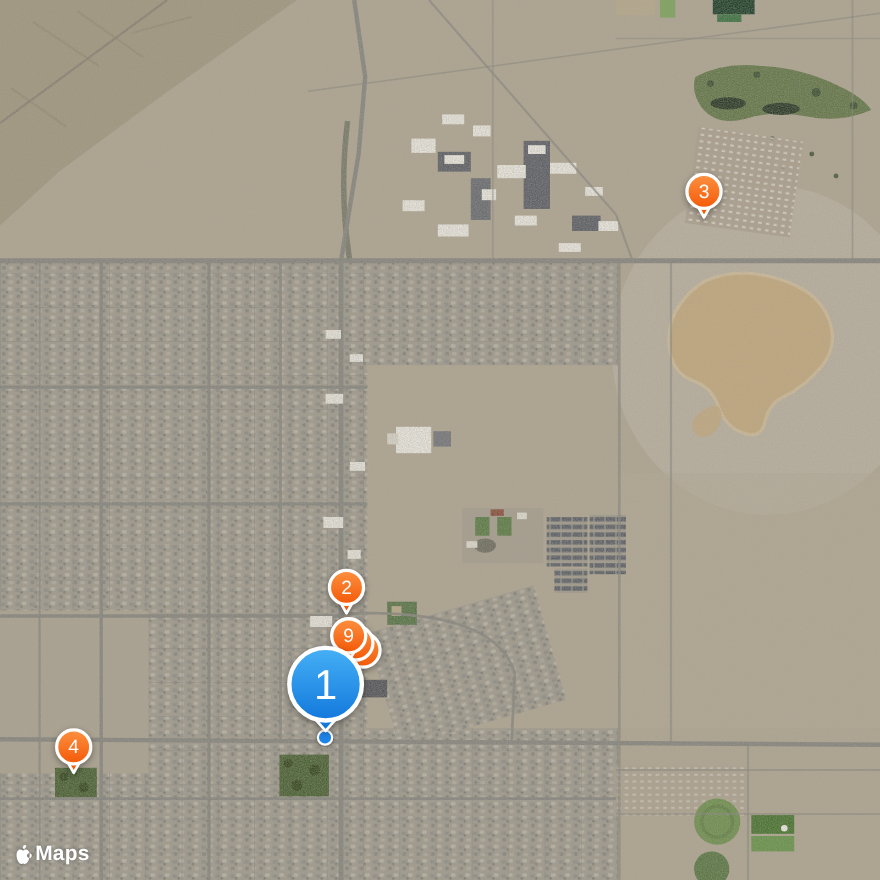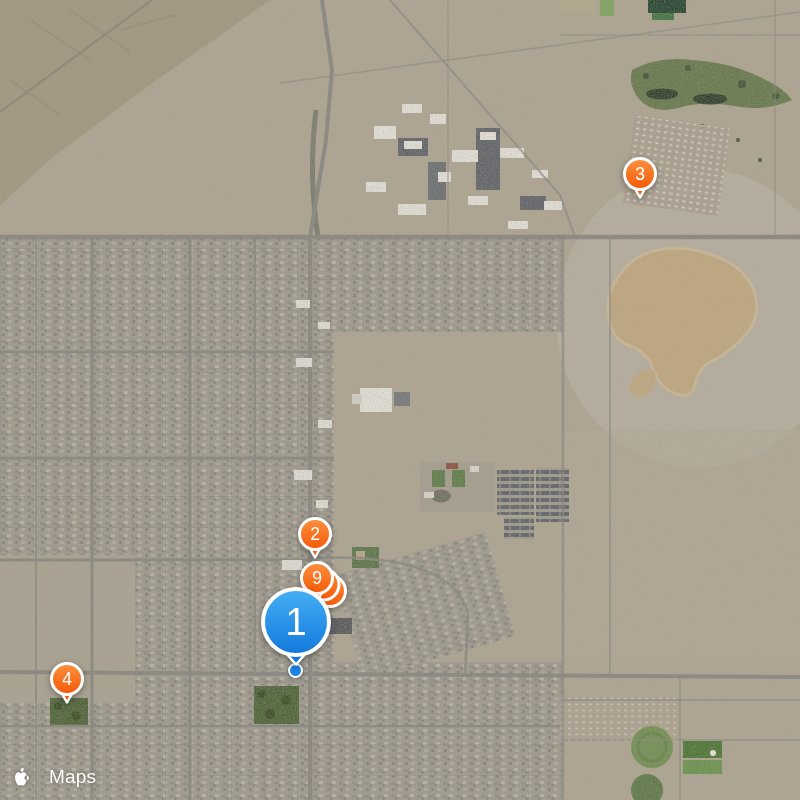--- a/index.html
+++ b/index.html
@@ -5,23 +5,23 @@
   html,body{margin:0;padding:0;}
   body{width:800px;height:800px;overflow:hidden;background:#afa591;font-family:"Liberation Sans",sans-serif;}
   .viewport{position:relative;width:800px;height:800px;}
   .map-bg{position:absolute;left:0;top:0;display:block;}
   #markers{position:absolute;left:0;top:0;width:100%;height:100%;}
   .marker{position:absolute;}
   .marker svg{display:block;overflow:visible;filter:drop-shadow(0 2px 3px rgba(0,0,0,0.35));}
   .marker text{font-family:"Liberation Sans","DejaVu Sans",sans-serif;font-weight:400;}
   .loc-dot{position:absolute;width:11px;height:11px;border:2.5px solid #fff;border-radius:50%;
            box-shadow:0 1px 3px rgba(0,0,0,0.45);z-index:10;}
-  .attr{position:absolute;left:13px;bottom:12px;display:flex;align-items:center;gap:20px;
+  .attr{position:absolute;left:13px;bottom:12px;display:flex;align-items:center;gap:3px;
         color:#fff;font-size:19px;letter-spacing:0.2px;z-index:50;
-        text-shadow:0 0 3px rgba(70,70,70,0.55);}
+        text-shadow:0 0 3px rgba(70,70,70,0.55);font-weight:bold;}
   .attr svg{display:block;filter:drop-shadow(0 0 2px rgba(70,70,70,0.5));}
 </style>
 </head>
 <body>
 
 <div class="viewport">
 
   <svg class="map-bg" width="800" height="800" viewBox="0 0 800 800">
     <defs>
       <pattern id="urb" width="13" height="13" patternUnits="userSpaceOnUse">

